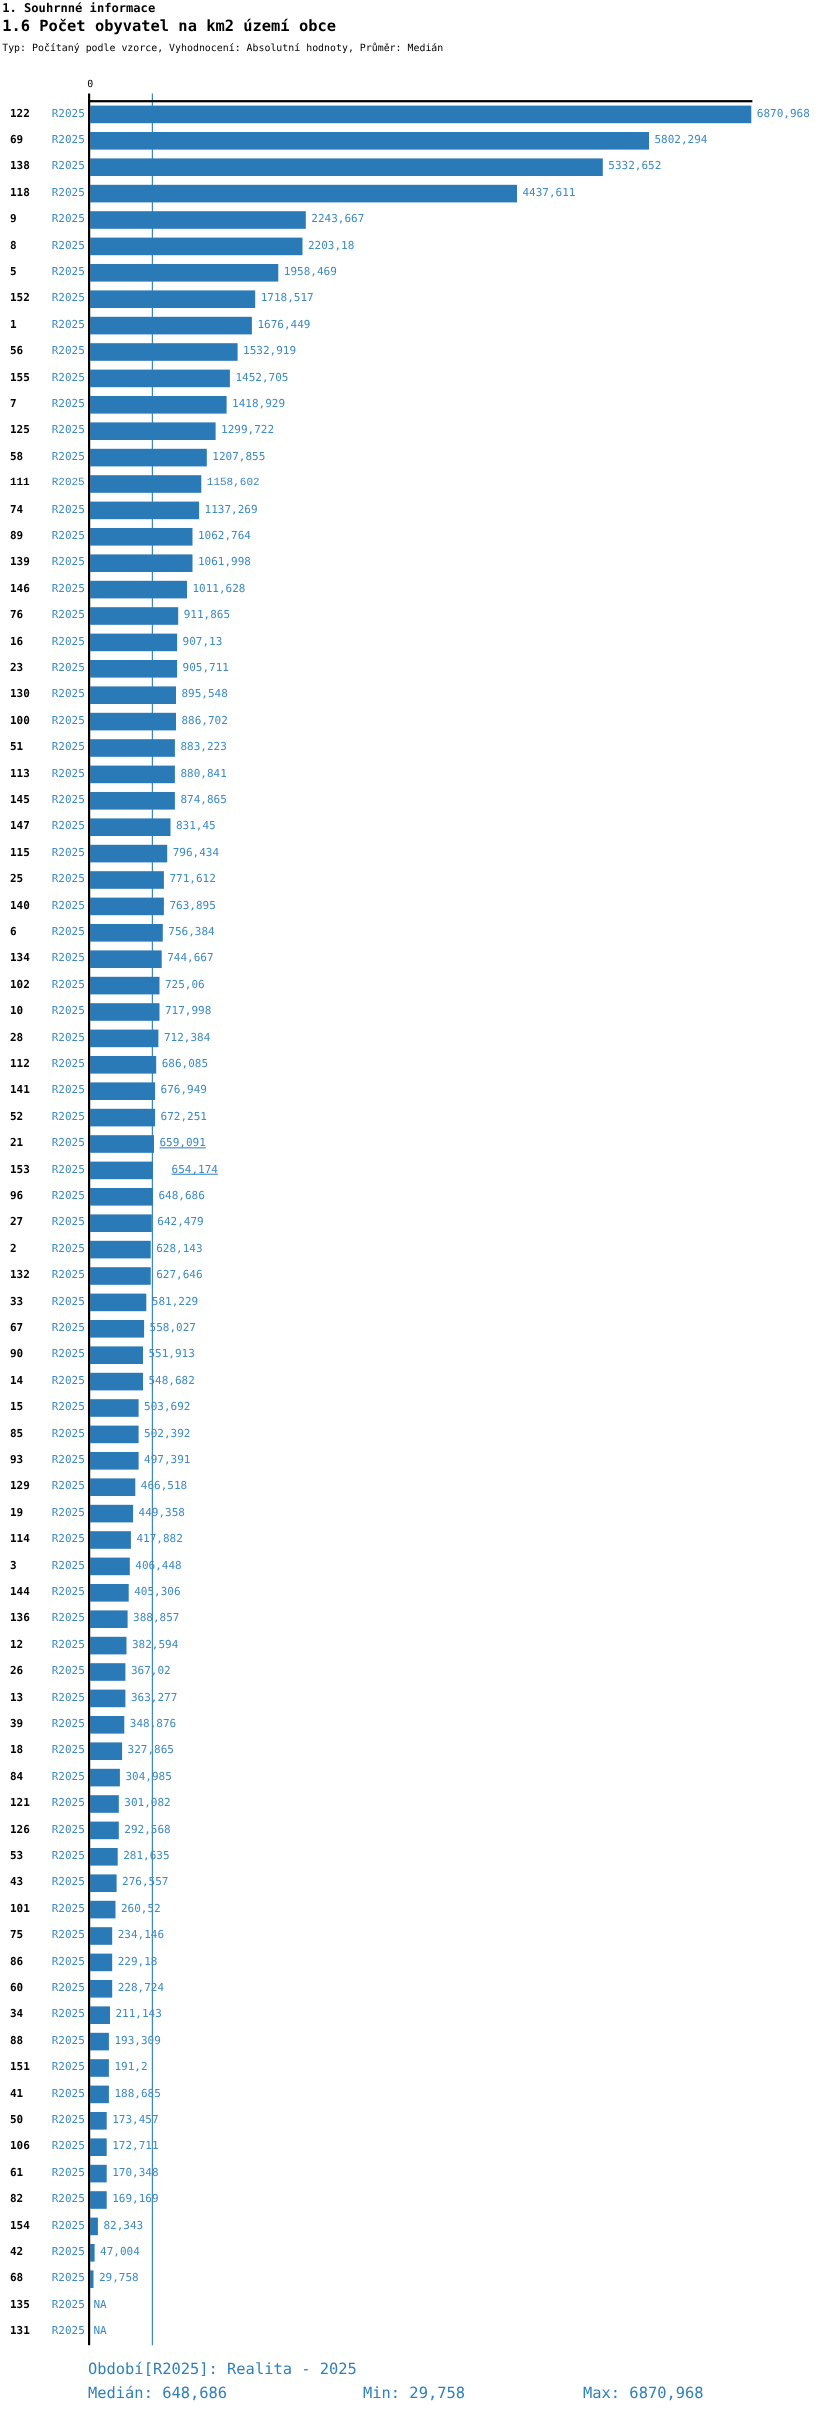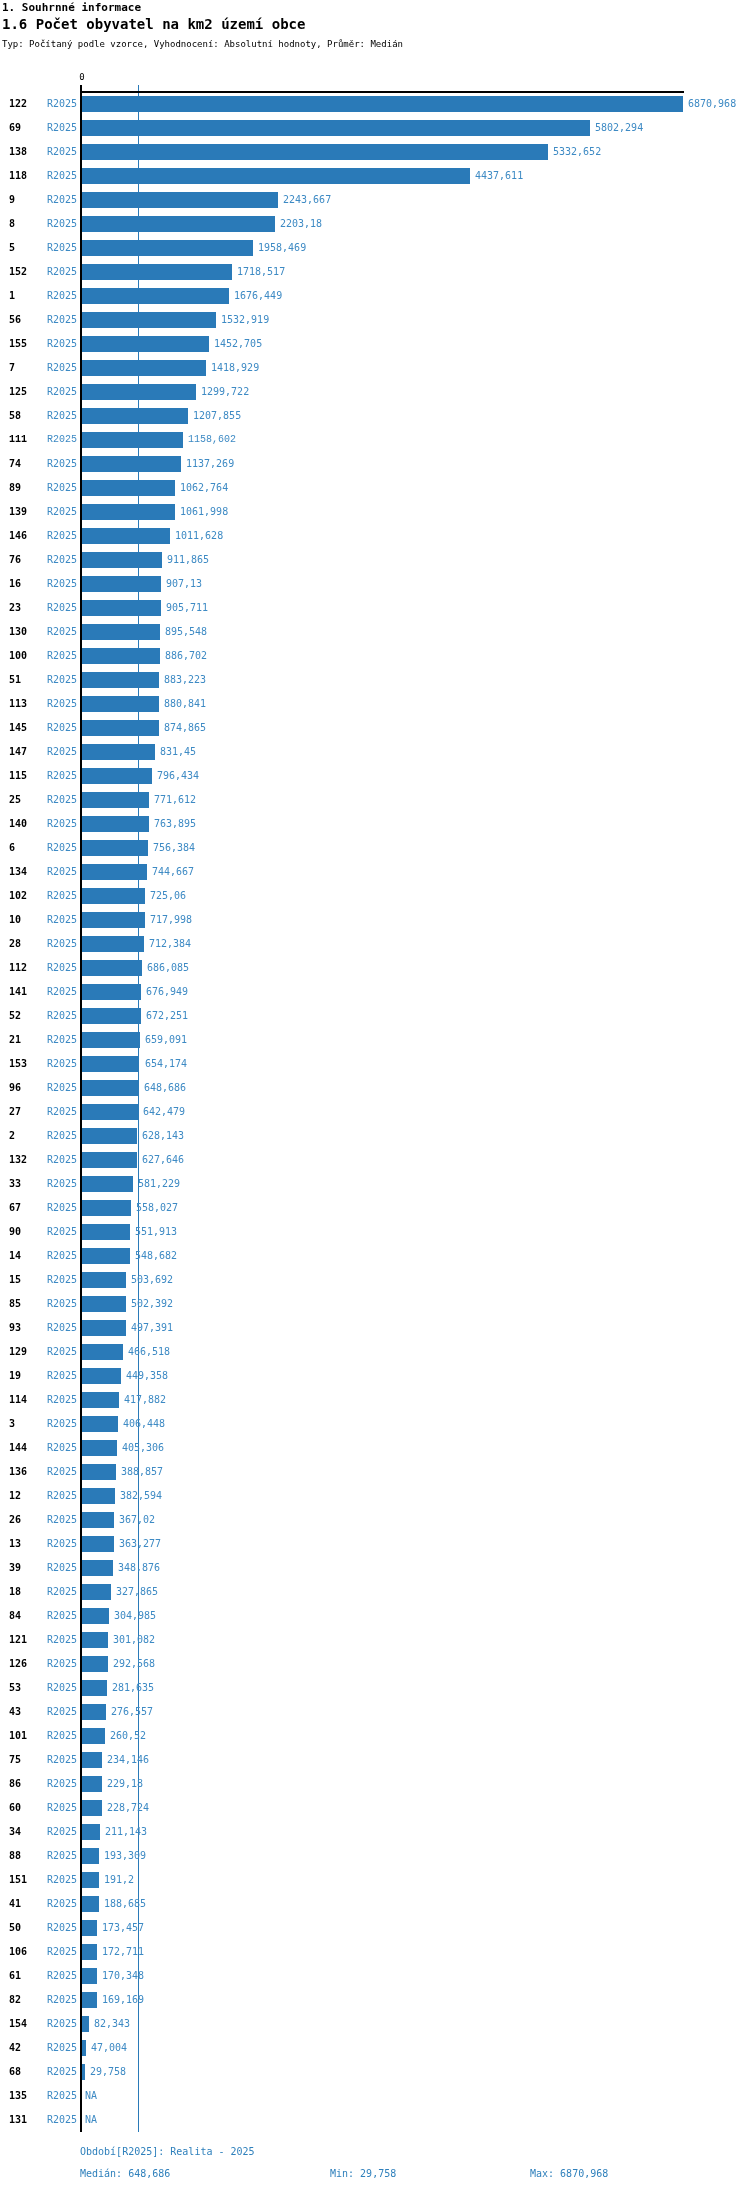--- a/index.html
+++ b/index.html
@@ -11,21 +11,21 @@
   #chart-subtitle{left:2px;top:39px;font-size:9px;color:#000;white-space:pre;}
   #zero-label{left:74px;top:72px;width:16px;text-align:center;font-size:9px;color:#000;}
   #axis-y{left:80px;top:85px;width:2px;height:2047px;background:#000;z-index:3;}
   #axis-x{left:80px;top:91px;width:604px;height:2px;background:#000;z-index:3;}
   #median-line{top:85px;width:1px;height:2047px;background:#2a7ab8;z-index:1;}
   .row{position:absolute;left:0;width:750px;height:24px;line-height:24px;}
   .cat{position:absolute;left:9px;top:0;font-size:10px;font-weight:bold;color:#000;}
   .ser{position:absolute;left:47px;top:0;font-size:10px;color:#3d8ac4;}
   .bar{position:absolute;left:82px;top:4px;height:16px;background:#2a7ab8;z-index:2;}
   .val{position:absolute;top:0;font-size:10px;color:#3d8ac4;z-index:2;white-space:pre;}
-  .footer-line{font-size:10px;color:#2f80bc;white-space:pre;}
+  .footer-line{font-size:14px;color:#2f80bc;white-space:pre;}
   #footer-period{left:80px;top:2146px;}
   #footer-median{left:80px;top:2168px;}
   #footer-min{left:330px;top:2168px;}
   #footer-max{left:530px;top:2168px;}
 </style>
 </head>
 <body>
 
 <div class="abs" id="section-title">1. Souhrnné informace</div>
 <div class="abs" id="chart-title">1.6 Počet obyvatel na km2 území obce</div>
@@ -268,27 +268,27 @@
     <div class="row" style="top: 1004px;">
       <span class="cat">52</span>
       <span class="ser">R2025</span>
       <div class="bar" style="width: 59px;"></div>
       <span class="val" style="left: 146px;">672,251</span>
     </div>
     <div class="row" style="top: 1028px;">
       <span class="cat">21</span>
       <span class="ser">R2025</span>
       <div class="bar" style="width: 58px;"></div>
-      <span class="val" style="left: 145px;">659,091</span>
+      <span class="val" style="left: 145px; text-decoration: underline;">659,091</span>
     </div>
     <div class="row" style="top: 1052px;">
       <span class="cat">153</span>
       <span class="ser">R2025</span>
       <div class="bar" style="width: 57px;"></div>
-      <span class="val" style="left: 145px;">654,174</span>
+      <span class="val" style="left: 156px; text-decoration: underline;">654,174</span>
     </div>
     <div class="row" style="top: 1076px;">
       <span class="cat">96</span>
       <span class="ser">R2025</span>
       <div class="bar" style="width: 57px;"></div>
       <span class="val" style="left: 144px;">648,686</span>
     </div>
     <div class="row" style="top: 1100px;">
       <span class="cat">27</span>
       <span class="ser">R2025</span>

